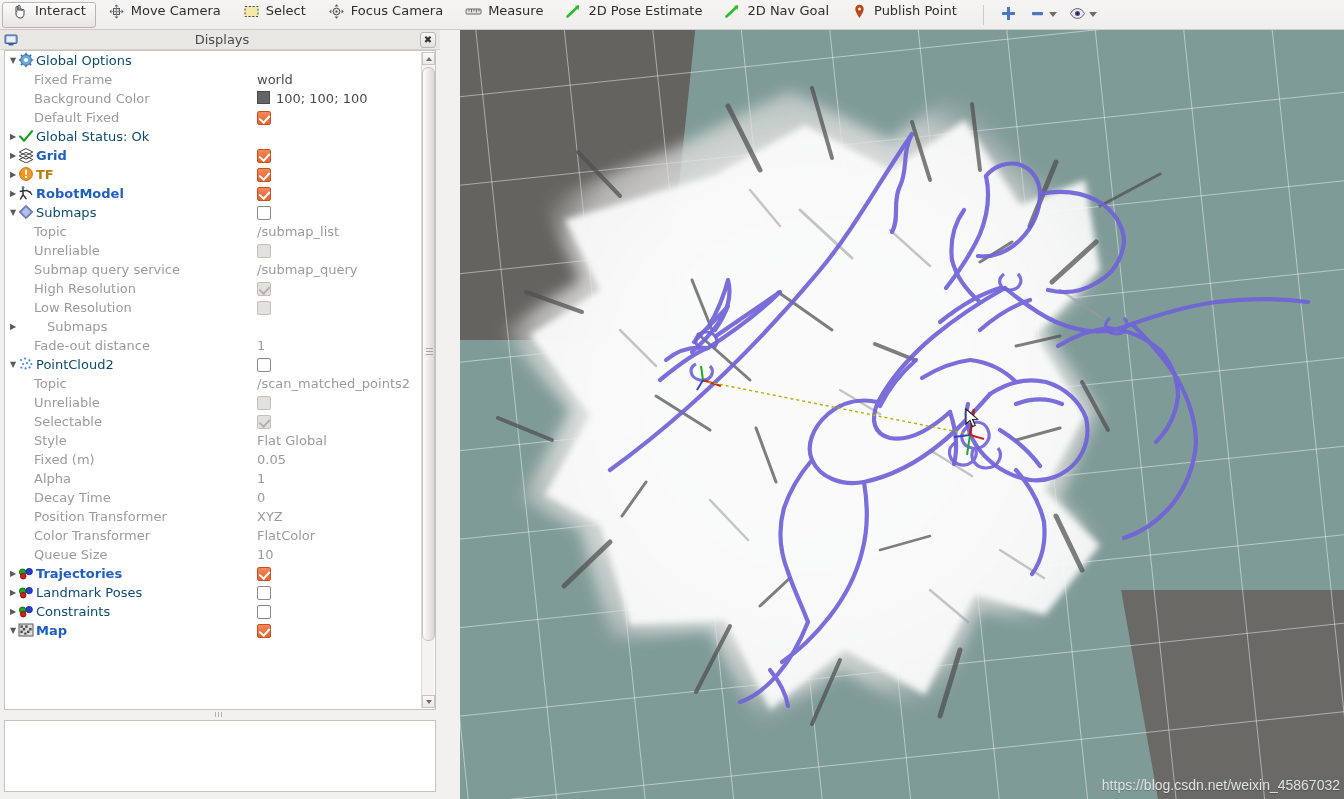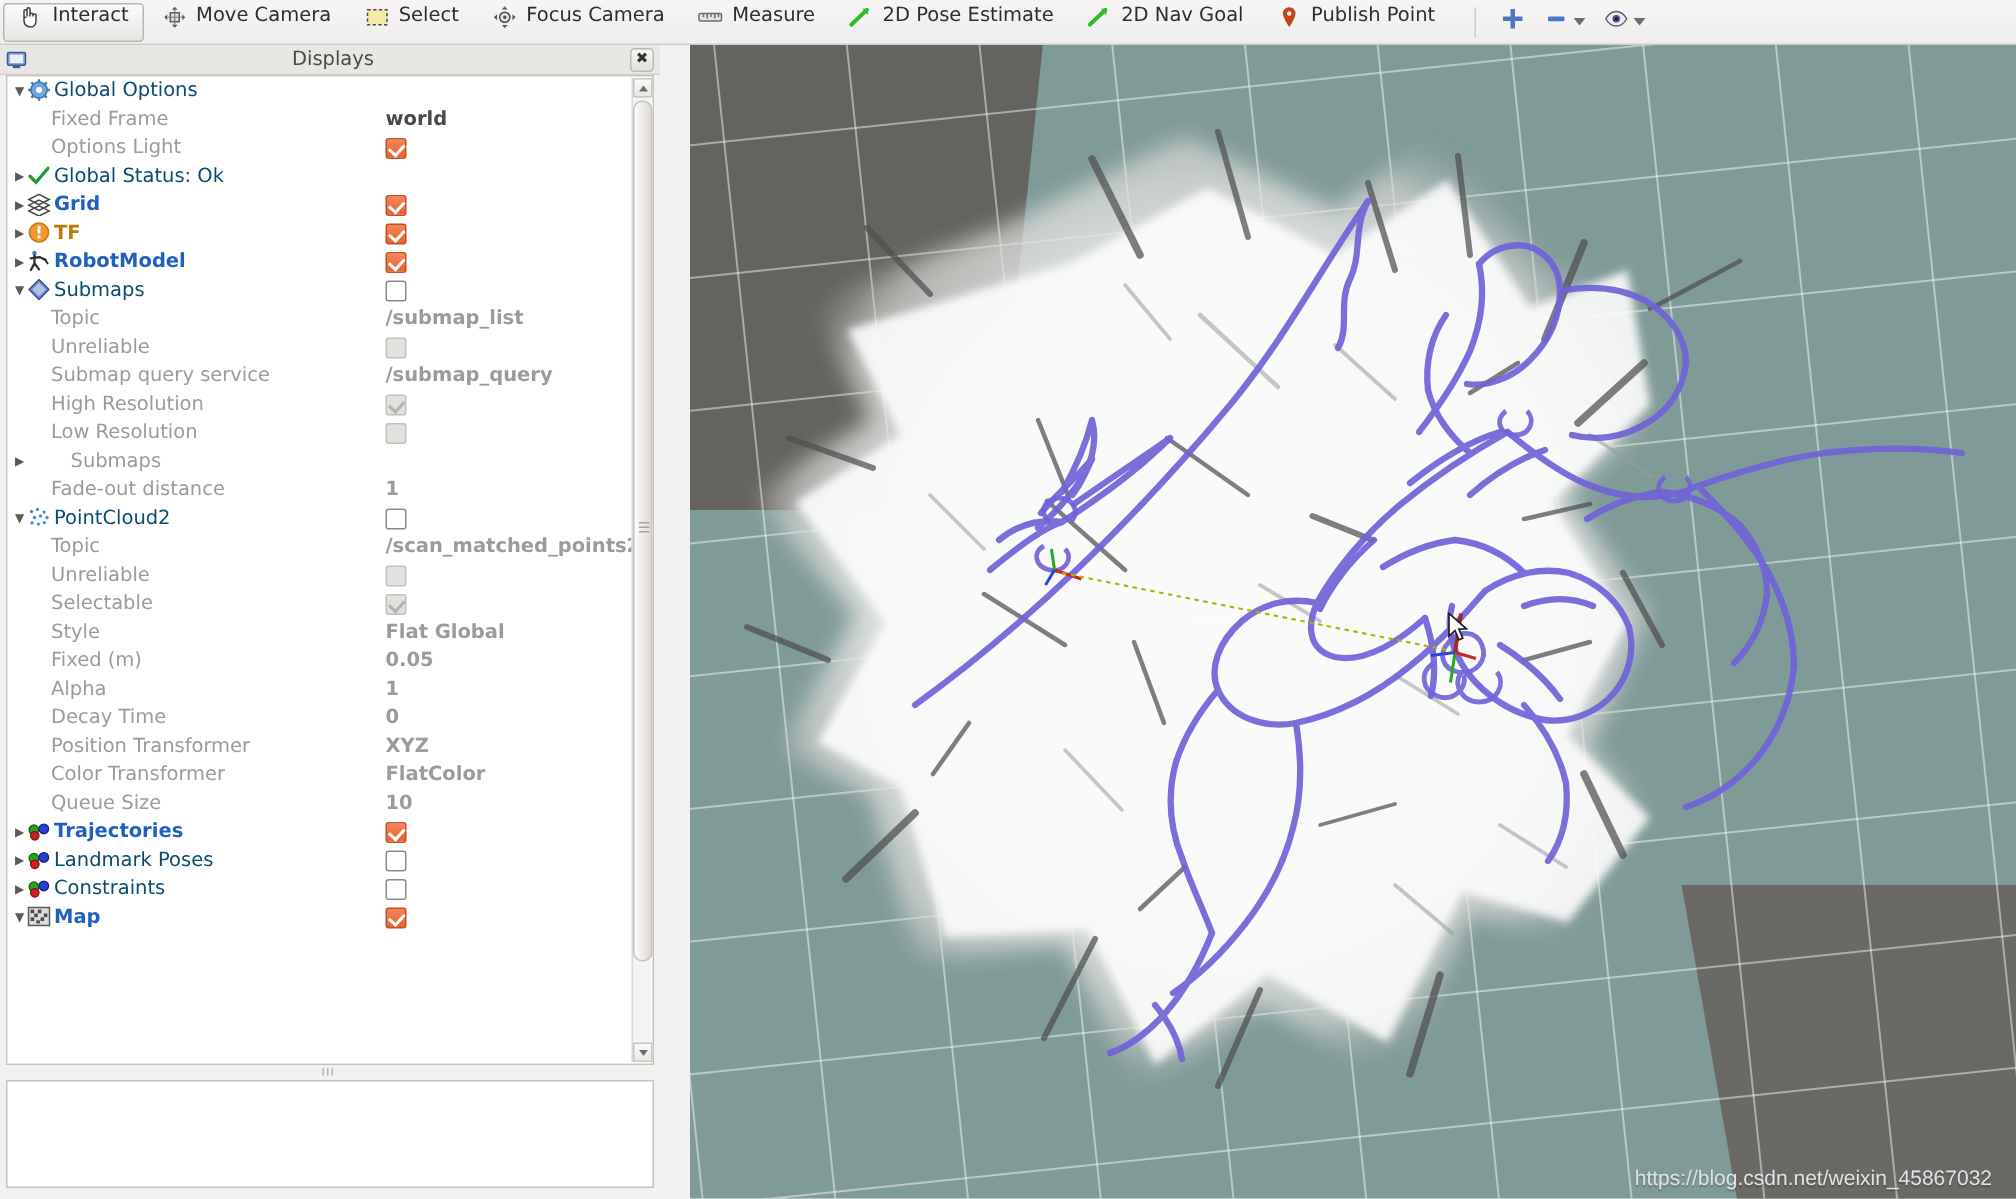--- a/index.html
+++ b/index.html
@@ -68,21 +68,21 @@
   .row {
     position: relative; height: 19px; display: flex; align-items: center;
     font-size: 13px;
   }
   .row .arrow {
     position: absolute; left: 3px; width: 10px; text-align: center;
     font-size: 8px; color: #5a5a5a; line-height: 19px;
   }
   .row .ricon { position: absolute; left: 13px; width: 16px; height: 16px; top: 1px; }
   .row .label { position: absolute; }
-  .row .val { position: absolute; left: 252px; display: flex; align-items: flex-start; gap: 6px; font-weight: bold; }
+  .row .val { position: absolute; left: 252px; display: flex; align-items: flex-start; gap: 6px; }
 
   .lbl-root   { left: 31px; color: #0c4a6e; }
   .lbl-root.blue { color: #1f5fbf; font-weight: bold; }
   .lbl-root.orange { color: #b97d0a; font-weight: bold; }
   .lbl-child  { left: 29px; color: #9b9b9b; }
   .lbl-sub    { left: 42px; color: #9b9b9b; }
 
   .vtext { color: #4a4a4a; }
   .vtext.dim { color: #9b9b9b; }
 
@@ -156,21 +156,21 @@
   }
   #grid-plane {
     position: absolute; left: -200px; top: -160px; width: 1400px; height: 1200px;
     transform: rotate(-6deg);
     background-image:
       linear-gradient(to right, rgba(255,255,255,0.45) 1px, transparent 1px),
       linear-gradient(to bottom, rgba(255,255,255,0.45) 1px, transparent 1px);
     background-size: 88px 88px;
   }
   #watermark {
-    position: absolute; right: 16px; bottom: 6px;
+    position: absolute; right: 4px; bottom: 6px;
     font-family: "Liberation Sans", sans-serif;
     font-size: 14px; color: #dfe4e3; text-shadow: 0 1px 1px rgba(0,0,0,.25);
   }
   #cursor { position:absolute; left: 505px; top: 378px; width: 16px; height: 22px; }
 </style>
 </head>
 <body>
 
 <div id="toolbar">
 
@@ -312,21 +312,28 @@
             </svg></span>
           <span class="label lbl-root">Global Options</span>
         </div>
         <div class="row">
           <span class="label lbl-child">Fixed Frame</span>
           <span class="val">
             <span class="vtext">world</span>
           </span>
         </div>
         <div class="row">
-          <span class="label lbl-child">Options Light</span>
+          <span class="label lbl-child">Background Color</span>
+          <span class="val">
+            <span class="swatch" style="background:#646464"></span>
+            <span class="vtext">100; 100; 100</span>
+          </span>
+        </div>
+        <div class="row">
+          <span class="label lbl-child">Default Fixed</span>
           <span class="val">
             <span class="cb on"></span>
           </span>
         </div>
         <div class="row">
           <span class="arrow">▶</span>
           <span class="ricon"><svg viewBox="0 0 16 16" width="16" height="16">
               <path d="M2 8.5 L6 12.6 L14 3.2" stroke="#1f9d2b" stroke-width="2.2" fill="none" stroke-linecap="round"></path>
             </svg></span>
           <span class="label lbl-root">Global Status: Ok</span>

